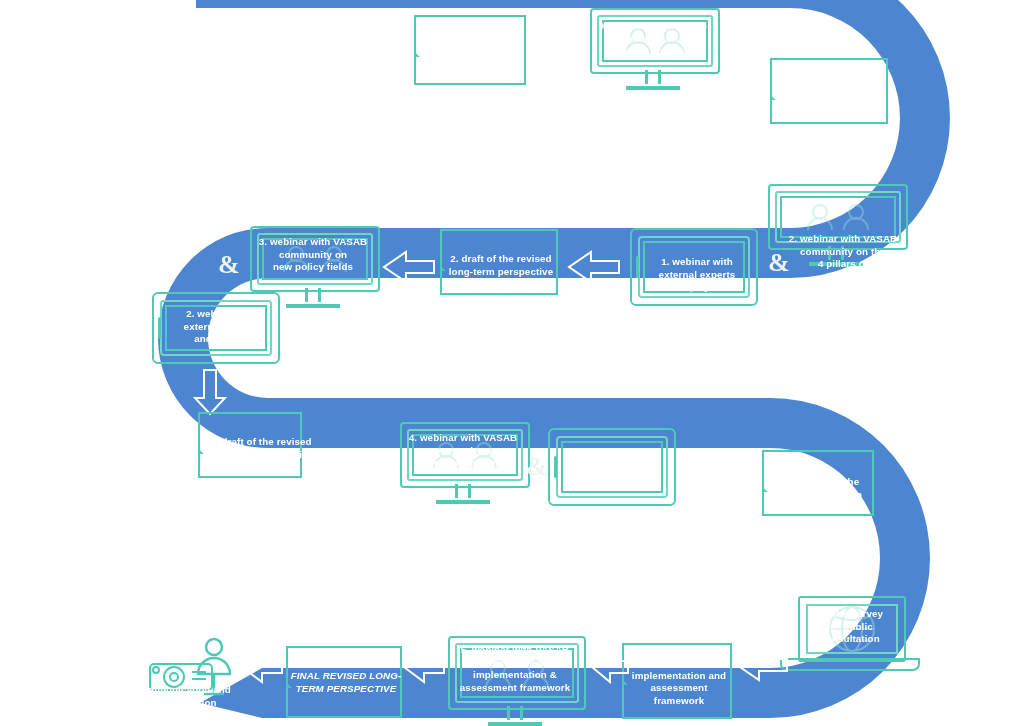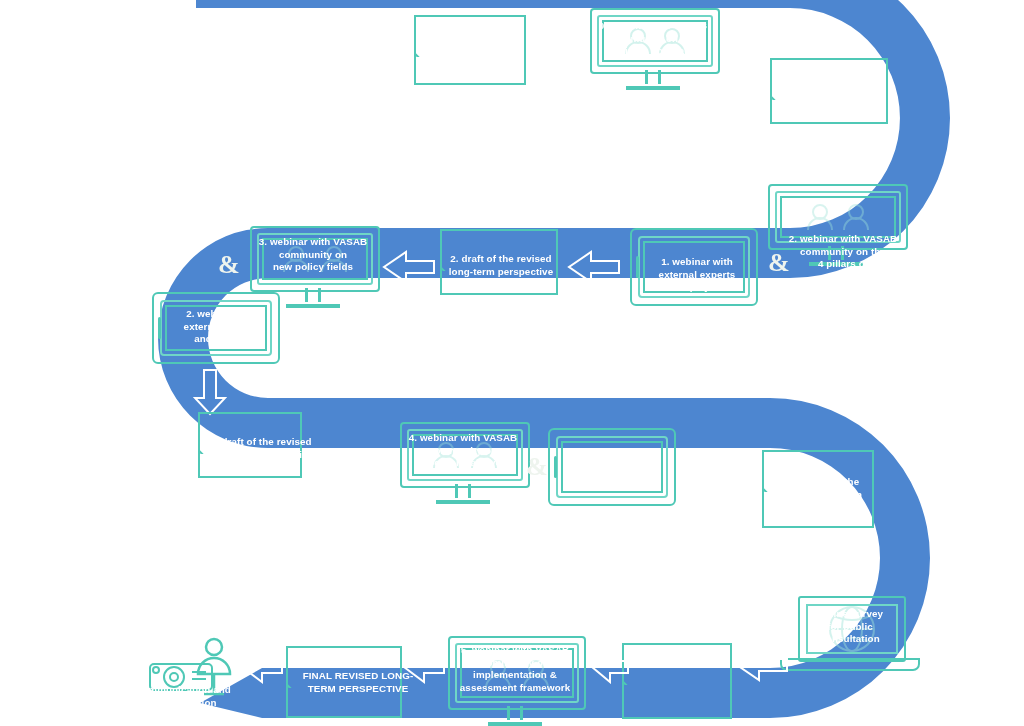--- a/index.html
+++ b/index.html
@@ -299,21 +299,21 @@
       <span>3. webinar with</span><br>
       <span>external experts &amp;</span><br>
       <span>players</span>
     </div>
   </div>
 
   <svg class="arrow" style="left:694px;top:450px;" width="54" height="34">
     <path d="M2 11 H30 V2 L52 17 L30 32 V23 H2 Z" fill="none" stroke="#ffffff" stroke-width="2"></path>
   </svg>
 
-  <div class="node doc" style="left:762px;top:450px;width:112px;height:78px;">
+  <div class="node doc" style="left:762px;top:450px;width:112px;height:66px;">
     <div class="foldline"></div>
     <div class="lbl sz10" style="left:0;top:24px;width:112px;">
       <span>Final draft of the</span><br>
       <span>revised long-term</span><br>
       <span>perspective</span>
     </div>
   </div>
 
   <svg class="arrow" style="left:836px;top:550px;" width="34" height="48">
     <path d="M11 2 H23 V30 H32 L17 46 L2 30 H11 Z" fill="none" stroke="#ffffff" stroke-width="2"></path>
@@ -337,20 +337,26 @@
       <span>consultation</span>
     </div>
   </div>
 
   <svg class="arrow" style="left:735px;top:648px;" width="54" height="34">
     <path d="M52 11 H24 V2 L2 17 L24 32 V23 H52 Z" fill="none" stroke="#ffffff" stroke-width="2"></path>
   </svg>
 
   <div class="node doc" style="left:622px;top:643px;width:110px;height:76px;">
     <div class="foldline"></div>
+    <div class="lbl sz10" style="left:0;top:12px;width:110px;">
+      <span>First shot</span><br>
+      <span>implementation and</span><br>
+      <span>assessment</span><br>
+      <span>framework</span>
+    </div>
   </div>
 
   <svg class="arrow" style="left:590px;top:650px;" width="40" height="34">
     <path d="M38 11 H20 V2 L2 17 L20 32 V23 H38 Z" fill="none" stroke="#ffffff" stroke-width="2"></path>
   </svg>
 
   <div class="node" style="left:448px;top:636px;width:134px;height:90px;">
     <div class="screen-outer" style="left:0;top:0;width:134px;height:70px;">
       <div class="screen-mid"></div>
       <div class="screen-inner"></div>
@@ -372,21 +378,21 @@
       <span>assessment framework</span>
     </div>
   </div>
 
   <svg class="arrow" style="left:402px;top:650px;" width="44" height="34">
     <path d="M42 11 H22 V2 L2 17 L22 32 V23 H42 Z" fill="none" stroke="#ffffff" stroke-width="2"></path>
   </svg>
 
   <div class="node doc" style="left:286px;top:646px;width:116px;height:72px;">
     <div class="foldline"></div>
-    <div class="lbl sz10" style="left:12px;top:22px;width:116px;">
+    <div class="lbl sz10" style="left:0;top:22px;width:116px;font-style:italic;">
       <span>FINAL REVISED LONG-</span><br>
       <span>TERM PERSPECTIVE</span>
     </div>
   </div>
 
   <svg class="arrow" style="left:240px;top:650px;" width="44" height="34">
     <path d="M42 11 H22 V2 L2 17 L22 32 V23 H42 Z" fill="none" stroke="#ffffff" stroke-width="2"></path>
   </svg>
 
   <div class="node" style="left:128px;top:640px;width:110px;height:80px;">

